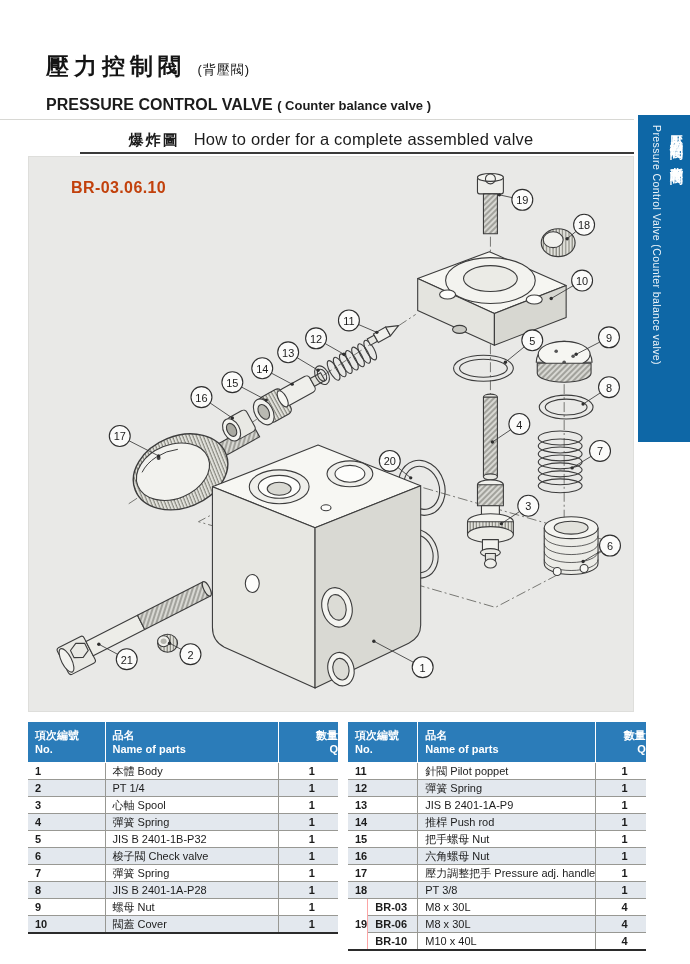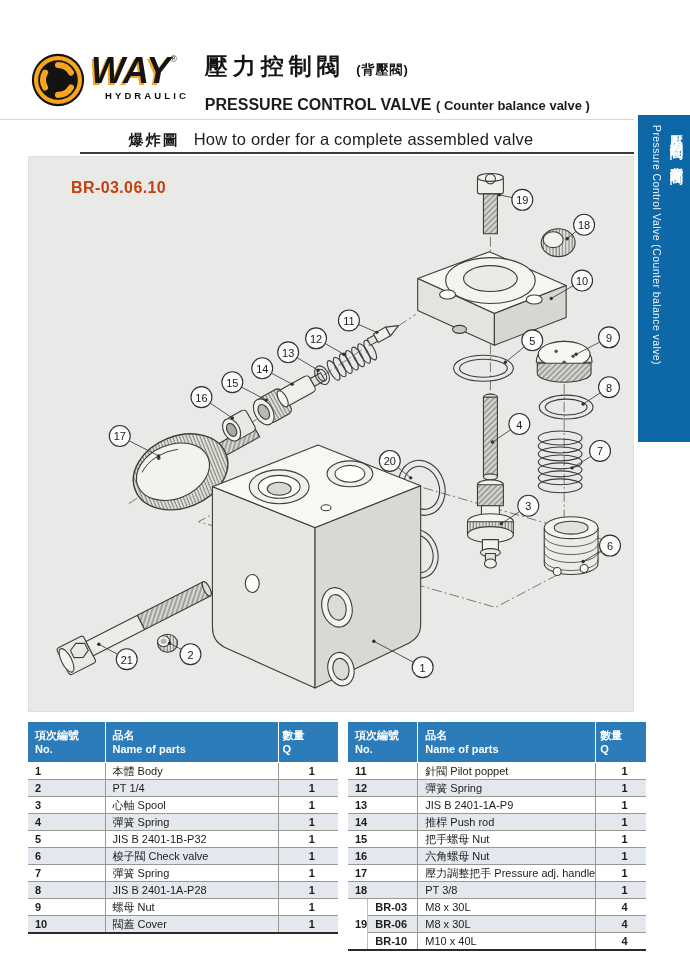--- a/index.html
+++ b/index.html
@@ -18,21 +18,21 @@
   .hdr{position:absolute;top:52px;left:30px;display:flex;align-items:flex-start;}
   .logo{display:flex;align-items:flex-start;}
   .logo-mark{width:56px;height:56px;}
   .logo-text{margin-left:5px;padding-top:4px;white-space:nowrap;}
   .logo-way{font-size:36px;font-weight:900;font-style:italic;line-height:30px;color:#141414;
             text-shadow:-2px 2px 0 var(--accent);}
   .logo-reg{font-size:9px;vertical-align:top;position:relative;top:-2px;font-style:normal;}
   .logo-sub{font-size:9.5px;font-weight:bold;letter-spacing:3.1px;color:#101010;margin-top:3px;margin-left:14px;}
   .titles{margin-left:16px;padding-top:1px;white-space:nowrap;}
   .t-zh{font-size:23px;font-weight:bold;letter-spacing:5px;color:#141414;line-height:26px;}
-  .t-zh-paren{font-size:13px;letter-spacing:1px;font-weight:bold;}
+  .t-zh-paren{font-size:13px;letter-spacing:1px;font-weight:normal;}
   .t-en{font-size:16px;font-weight:bold;margin-top:13px;line-height:18px;}
   .t-en-paren{font-size:13px;font-weight:bold;}
   .hdr-rule{position:absolute;top:119px;left:0;width:634px;height:1px;background:#d8d8d4;}
 
   
   .section-title{position:absolute;top:130px;left:28px;width:606px;display:flex;align-items:baseline;gap:14px;justify-content:center;}
   .sec-zh{font-size:15px;font-weight:bold;letter-spacing:2px;}
   .sec-en{font-size:16.5px;font-weight:normal;letter-spacing:.2px;}
   .title-rule{position:absolute;left:52px;top:22px;width:554px;height:2px;background:#3a3a3a;}
 
@@ -50,57 +50,41 @@
           color:#ecf4fa;}
 
   
   .tbl-wrap-left{position:absolute;top:722px;left:28px;}
   .tbl-wrap-right{position:absolute;top:722px;left:348px;}
   table.parts{border-collapse:collapse;table-layout:fixed;font-size:11px;color:var(--ink);
               border-bottom:2px solid #2b2b2b;}
   table.parts th{background:var(--tbl-blue);color:#fff;font-weight:bold;height:36px;vertical-align:middle;
                  padding:2px 0 2px 7px;text-align:left;border-left:1px solid #fff;}
   table.parts th:first-child{border-left:none;margin-top:7px;}
-  table.parts th.qh{text-align:left;padding-left:4px;}
+  table.parts th.qh{text-align:right;padding-left:12px;}
   table.parts th span{display:block;line-height:14px;font-size:11px;}
   table.parts td{height:16px;padding:0 0 0 7px;border-top:1px solid #989893;line-height:16px;
                  overflow:hidden;white-space:nowrap;background:#fff;}
   table.parts tbody tr:first-child td{border-top:1px solid #fff;}
   td.c-no{font-weight:bold;}
   td.c-name{border-left:1px solid #989893;}
   td.c-q{text-align:center;padding:0;font-weight:bold;border-left:1px solid #989893;}
   td.c-sub{font-weight:bold;border-left:1px solid #fca5a5;padding-left:5px;margin-top:12px;}
   td.g-no{font-weight:bold;padding-left:4px;}
   tr.shade td{background:var(--row-shade);}
 
   
   .overlay text{font-family:"Liberation Sans","DejaVu Sans",sans-serif;}
 </style>
 </head>
 <body>
 
 <div class="page">
 
   <div class="hdr">
-    <div class="logo">
-      <svg class="logo-mark" viewBox="0 0 60 60">
-        <circle cx="30" cy="30" r="28" fill="#131313"></circle>
-        <circle cx="30" cy="30" r="23.5" fill="none" stroke="#f5a61e" stroke-width="4.5"></circle>
-        <circle cx="30" cy="30" r="17" fill="#131313"></circle>
-        <g stroke="#f5a61e" stroke-width="6.5" fill="none" stroke-linecap="round">
-          <path d="M30 14 a16 16 0 0 1 13.8 8"></path>
-          <path d="M30 14 a16 16 0 0 1 13.8 8" transform="rotate(120 30 30)"></path>
-          <path d="M30 14 a16 16 0 0 1 13.8 8" transform="rotate(240 30 30)"></path>
-        </g>
-      </svg>
-      <div class="logo-text">
-        <span class="logo-way">WAY</span><span class="logo-reg">®</span>
-        <div class="logo-sub">HYDRAULIC</div>
-      </div>
-    </div>
     <div class="titles">
       <div class="t-zh"><span>壓力控制閥</span> <span class="t-zh-paren">(背壓閥)</span></div>
       <div class="t-en"><span>PRESSURE CONTROL VALVE</span> <span class="t-en-paren">( Counter balance valve )</span></div>
     </div>
   </div>
   <div class="hdr-rule"></div>
 
   <div class="section-title">
     <span class="sec-zh">爆炸圖</span>
     <span class="sec-en">How to order for a complete assembled valve</span>

